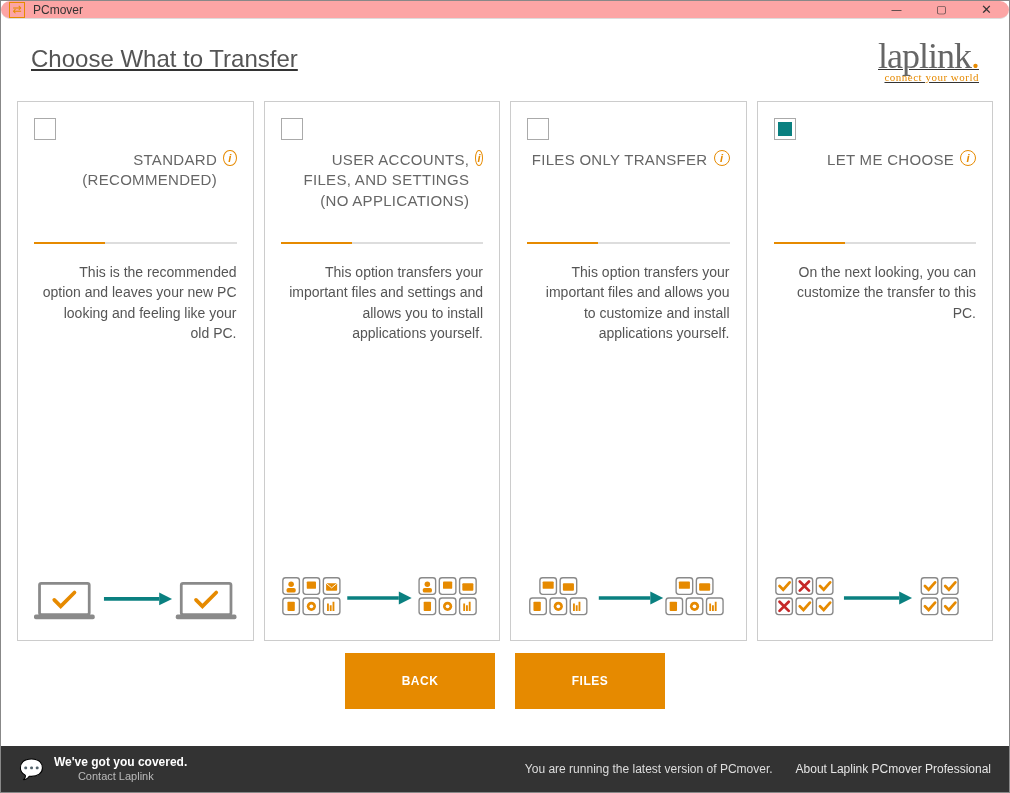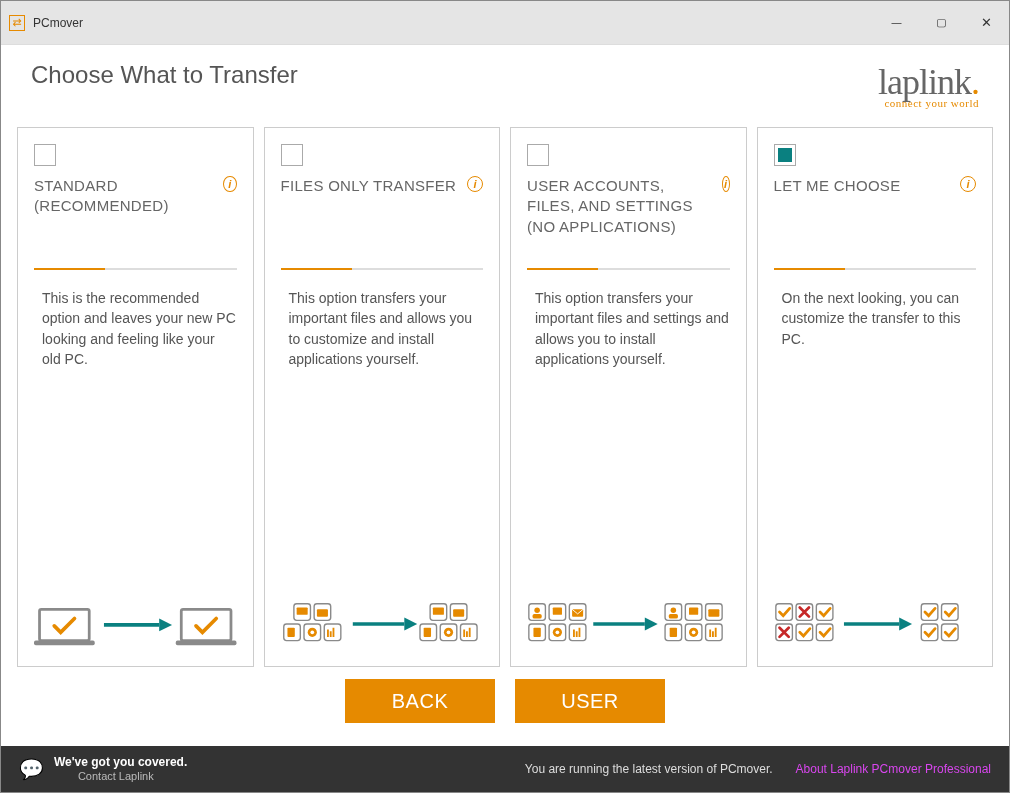--- a/index.html
+++ b/index.html
@@ -9,62 +9,65 @@
     color: #333;
     background: #fff;
     width: 1010px;
     height: 793px;
     overflow: hidden;
     border: 1px solid #888;
     position: relative;
   }
   
   .titlebar {
-    height: 44px;
-    background: #e5e5e5;
+    height: 18px;
+    background: #fca5a5;
     border-bottom: 1px solid #ddd;
     display: flex;
     align-items: center;
     padding: 0 0 0 8px;
+    border-radius: 10px;
   }
   .titlebar .app-icon {
     width: 16px; height: 16px;
     border: 1px solid #e68a00;
     margin-right: 8px;
     display: flex; align-items: center; justify-content: center;
   }
   .titlebar .app-icon::after {
     content: "⇄"; font-size: 11px; color: #e68a00;
   }
   .titlebar .title { font-size: 12px; color: #333; }
   .win-controls { margin-left: auto; display: flex; }
   .win-btn { width: 45px; height: 30px; display:flex; align-items:center; justify-content:center; font-size: 14px; color:#333; }
   .win-min::after{content:"—"; font-size:10px;}
   .win-max::after{content:"▢"; font-size:11px;}
   .win-close::after{content:"✕"; font-size:13px;}
 
   
   .header {
-    display:flex; align-items:flex-start; justify-content: space-between;
+    display:flex; align-items:center; justify-content: space-between;
     padding: 16px 30px 12px 30px;
     border-bottom: 0;
+    text-decoration: underline;
   }
   .page-title {
     font-size: 24px; font-weight: 300; color: #555;
   }
   .logo-laplink { font-family: Georgia, serif; }
   .logo-laplink .big { font-size: 36px; color:#666; font-weight: 500; letter-spacing:-1px; }
   .logo-laplink .dot { color:#e68a00; }
   .logo-laplink .sub { font-size:11px; color:#e68a00; letter-spacing:0.5px; display:block; text-align:right; margin-top:-6px; }
 
   
   .main {
     padding: 6px 16px 0 16px;
     display:flex;
     gap: 10px;
+    text-align: right;
   }
   .card {
     flex: 1 1 0;
     border: 1px solid #ccc;
     background:#fff;
     padding: 16px 16px 12px 16px;
     height: 540px;
     position: relative;
     display:flex; flex-direction:column;
   }
@@ -100,39 +103,39 @@
     display:flex; align-items:center; justify-content: space-between;
     gap: 4px;
   }
   .card-graphic svg { width:100%; height:60px; }
 
   
   .nav-row {
     display:flex; justify-content:center; gap: 20px; margin-top: 12px;
   }
   .nav-btn {
-    width: 150px; height: 44px; background:#e68a00; color:#fff;
-    border:none; font-size:20px; font-weight:400; letter-spacing:0.5px;
+    width: 150px; height: 56px; background:#e68a00; color:#fff;
+    border:none; font-size:12px; font-weight:700; letter-spacing:0.5px;
     display:flex; align-items:center; justify-content:center;
   }
 
   
   .footer {
     position:absolute; left:0; right:0; bottom:0;
     height: 46px; background:#333; color:#ddd;
     display:flex; align-items:center;
     padding: 0 18px; font-size: 12px;
   }
   .footer .chat-ico { font-size:20px; margin-right:10px; color:#eee; }
   .footer .support { display:flex; flex-direction:column; line-height:1.2;justify-content:center; }
   .footer .support .l1 { font-weight:600; color:#fff; }
   .footer .support .l2 { color:#bbb; font-size:11px;margin-left:24px; }
   .footer .spacer { flex:1; }
   .footer .status { color:#ddd; margin-right:23px; }
-  .footer .about { color:#d946ef; }
+  .footer .about { color:#e5e5e5; }
 
   
 </style>
 </head>
 <body>
 
 <div class="titlebar">
   <div class="app-icon"></div>
   <div class="title">PCmover</div>
   <div class="win-controls">
@@ -166,70 +169,20 @@
         <rect x="6" y="14" width="54" height="34" rx="2" fill="none" stroke="#8a8a8a" stroke-width="3"></rect>
         <rect x="0" y="48" width="66" height="5" rx="2" fill="#8a8a8a"></rect>
         <path d="M22 32 l7 7 l15 -15" fill="none" stroke="#e68a00" stroke-width="4" stroke-linecap="round"></path>
 
         <line x1="76" y1="31" x2="136" y2="31" stroke="#0a8080" stroke-width="4"></line>
         <polygon points="136,24 150,31 136,38" fill="#0a8080"></polygon>
 
         <rect x="160" y="14" width="54" height="34" rx="2" fill="none" stroke="#8a8a8a" stroke-width="3"></rect>
         <rect x="154" y="48" width="66" height="5" rx="2" fill="#8a8a8a"></rect>
         <path d="M176 32 l7 7 l15 -15" fill="none" stroke="#e68a00" stroke-width="4" stroke-linecap="round"></path>
-      </svg>
-    </div>
-  </div>
-
-  <div class="card">
-    <div class="check"></div>
-    <div class="card-title-row">
-      <div class="card-title">FILES ONLY TRANSFER</div>
-      <div class="info-ico"></div>
-    </div>
-    <div class="underline"></div>
-    <div class="card-desc">This option transfers your important files and allows you to customize and install applications yourself.</div>
-    <div class="card-graphic">
-      <svg viewBox="0 0 220 60">
-        <g transform="translate(14,8)">
-          <g fill="none" stroke="#8a8a8a" stroke-width="1.5">
-            <rect x="0" y="0" width="18" height="18" rx="3"></rect>
-              <rect x="22" y="0" width="18" height="18" rx="3"></rect>
-            <rect x="-11" y="22" width="18" height="18" rx="3"></rect>
-              <rect x="11" y="22" width="18" height="18" rx="3"></rect>
-              <rect x="33" y="22" width="18" height="18" rx="3"></rect>
-          </g>
-          <g fill="#e68a00">
-            <rect x="3" y="4" width="12" height="8" rx="1"></rect>
-            <rect x="25" y="6" width="12" height="8" rx="1"></rect>
-            <rect x="-7" y="26" width="8" height="10" rx="1"></rect>
-            <circle cx="20" cy="31" r="5"></circle>
-              <circle cx="20" cy="31" r="2" fill="#fff"></circle>
-            <path d="M37 36 l0 -8 m3 8 l0 -6 m3 6 l0 -10" stroke="#e68a00" stroke-width="2" fill="none"></path>
-          </g>
-        </g>
-        <line x1="78" y1="30" x2="134" y2="30" stroke="#0a8080" stroke-width="4"></line>
-        <polygon points="134,23 148,30 134,37" fill="#0a8080"></polygon>
-        <g transform="translate(162,8)">
-          <g fill="none" stroke="#8a8a8a" stroke-width="1.5">
-            <rect x="0" y="0" width="18" height="18" rx="3"></rect>
-              <rect x="22" y="0" width="18" height="18" rx="3"></rect>
-            <rect x="-11" y="22" width="18" height="18" rx="3"></rect>
-              <rect x="11" y="22" width="18" height="18" rx="3"></rect>
-              <rect x="33" y="22" width="18" height="18" rx="3"></rect>
-          </g>
-          <g fill="#e68a00">
-            <rect x="3" y="4" width="12" height="8" rx="1"></rect>
-            <rect x="25" y="6" width="12" height="8" rx="1"></rect>
-            <rect x="-7" y="26" width="8" height="10" rx="1"></rect>
-            <circle cx="20" cy="31" r="5"></circle>
-              <circle cx="20" cy="31" r="2" fill="#fff"></circle>
-            <path d="M37 36 l0 -8 m3 8 l0 -6 m3 6 l0 -10" stroke="#e68a00" stroke-width="2" fill="none"></path>
-          </g>
-        </g>
       </svg>
     </div>
   </div>
 
   <div class="card">
     <div class="check"></div>
     <div class="card-title-row">
       <div class="card-title">USER ACCOUNTS, FILES, AND SETTINGS (NO APPLICATIONS)</div>
       <div class="info-ico"></div>
     </div>
@@ -279,20 +232,70 @@
             <circle cx="31" cy="31" r="5"></circle>
               <circle cx="31" cy="31" r="2" fill="#fff"></circle>
             <path d="M49 36 l0 -8 m3 8 l0 -6 m3 6 l0 -10" stroke="#e68a00" stroke-width="2" fill="none"></path>
           </g>
         </g>
       </svg>
     </div>
   </div>
 
   <div class="card">
+    <div class="check"></div>
+    <div class="card-title-row">
+      <div class="card-title">FILES ONLY TRANSFER</div>
+      <div class="info-ico"></div>
+    </div>
+    <div class="underline"></div>
+    <div class="card-desc">This option transfers your important files and allows you to customize and install applications yourself.</div>
+    <div class="card-graphic">
+      <svg viewBox="0 0 220 60">
+        <g transform="translate(14,8)">
+          <g fill="none" stroke="#8a8a8a" stroke-width="1.5">
+            <rect x="0" y="0" width="18" height="18" rx="3"></rect>
+              <rect x="22" y="0" width="18" height="18" rx="3"></rect>
+            <rect x="-11" y="22" width="18" height="18" rx="3"></rect>
+              <rect x="11" y="22" width="18" height="18" rx="3"></rect>
+              <rect x="33" y="22" width="18" height="18" rx="3"></rect>
+          </g>
+          <g fill="#e68a00">
+            <rect x="3" y="4" width="12" height="8" rx="1"></rect>
+            <rect x="25" y="6" width="12" height="8" rx="1"></rect>
+            <rect x="-7" y="26" width="8" height="10" rx="1"></rect>
+            <circle cx="20" cy="31" r="5"></circle>
+              <circle cx="20" cy="31" r="2" fill="#fff"></circle>
+            <path d="M37 36 l0 -8 m3 8 l0 -6 m3 6 l0 -10" stroke="#e68a00" stroke-width="2" fill="none"></path>
+          </g>
+        </g>
+        <line x1="78" y1="30" x2="134" y2="30" stroke="#0a8080" stroke-width="4"></line>
+        <polygon points="134,23 148,30 134,37" fill="#0a8080"></polygon>
+        <g transform="translate(162,8)">
+          <g fill="none" stroke="#8a8a8a" stroke-width="1.5">
+            <rect x="0" y="0" width="18" height="18" rx="3"></rect>
+              <rect x="22" y="0" width="18" height="18" rx="3"></rect>
+            <rect x="-11" y="22" width="18" height="18" rx="3"></rect>
+              <rect x="11" y="22" width="18" height="18" rx="3"></rect>
+              <rect x="33" y="22" width="18" height="18" rx="3"></rect>
+          </g>
+          <g fill="#e68a00">
+            <rect x="3" y="4" width="12" height="8" rx="1"></rect>
+            <rect x="25" y="6" width="12" height="8" rx="1"></rect>
+            <rect x="-7" y="26" width="8" height="10" rx="1"></rect>
+            <circle cx="20" cy="31" r="5"></circle>
+              <circle cx="20" cy="31" r="2" fill="#fff"></circle>
+            <path d="M37 36 l0 -8 m3 8 l0 -6 m3 6 l0 -10" stroke="#e68a00" stroke-width="2" fill="none"></path>
+          </g>
+        </g>
+      </svg>
+    </div>
+  </div>
+
+  <div class="card">
     <div class="check selected"></div>
     <div class="card-title-row">
       <div class="card-title">LET ME CHOOSE</div>
       <div class="info-ico"></div>
     </div>
     <div class="underline"></div>
     <div class="card-desc">On the next looking, you can customize the transfer to this PC.</div>
     <div class="card-graphic">
       <svg viewBox="0 0 220 60">
         <g transform="translate(2,8)">
@@ -333,21 +336,21 @@
           </g>
         </g>
       </svg>
     </div>
   </div>
 
 </div>
 
 <div class="nav-row">
   <button class="nav-btn">BACK</button>
-  <button class="nav-btn">USER</button>
+  <button class="nav-btn">FILES</button>
 </div>
 
 <div class="footer">
   <div class="chat-ico">💬</div>
   <div class="support">
     <span class="l1">We've got you covered.</span>
     <span class="l2">Contact Laplink</span>
   </div>
   <div class="spacer"></div>
   <span class="status">You are running the latest version of PCmover.</span>

